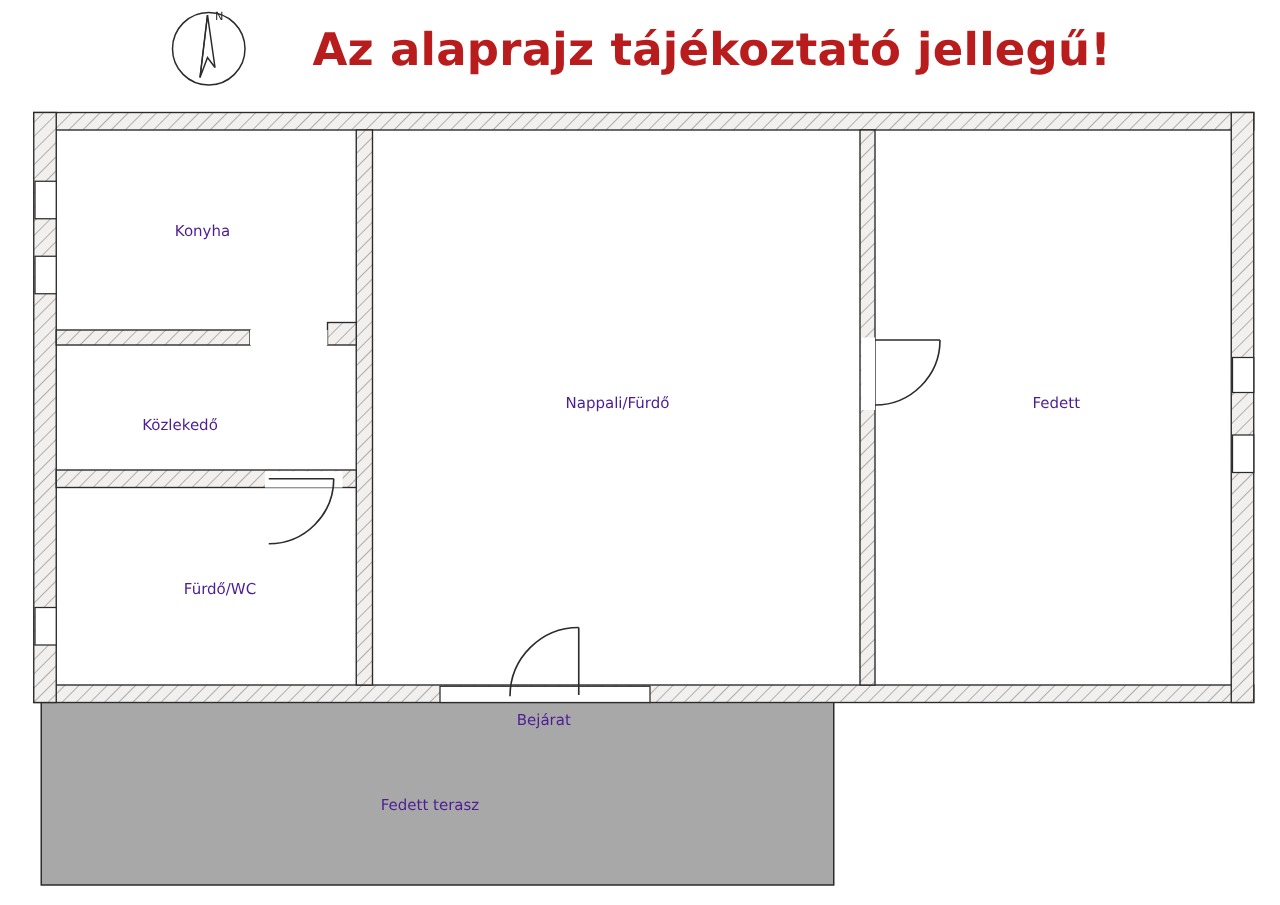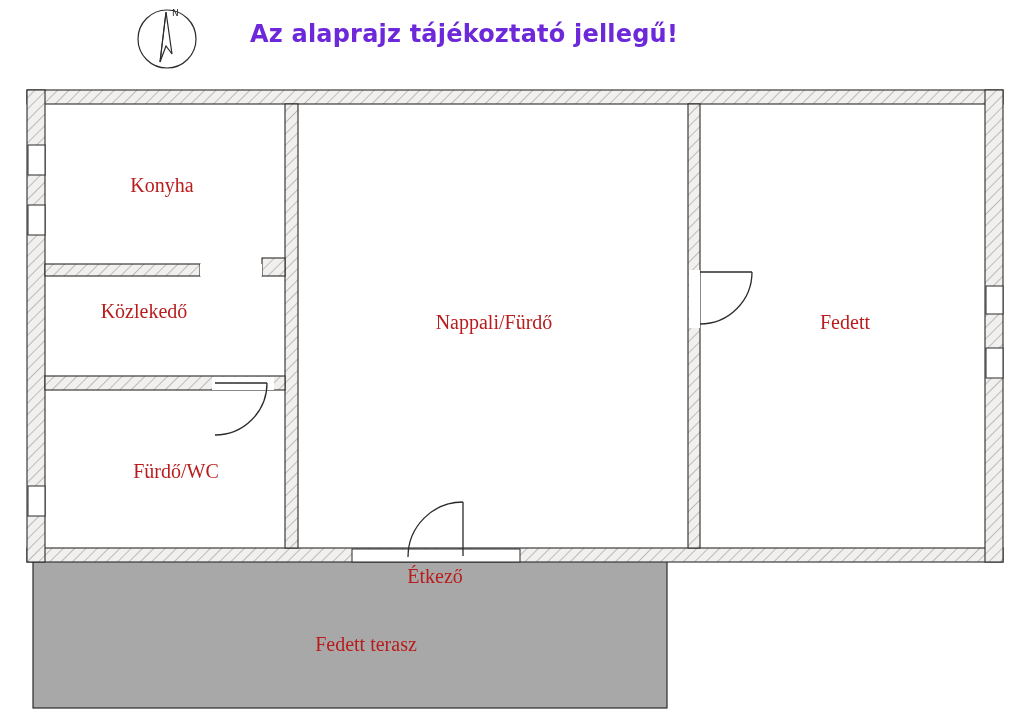--- a/index.html
+++ b/index.html
@@ -21,34 +21,33 @@
     left: 0;
     top: 0;
     width: 1024px;
     height: 724px;
   }
 
   .title {
     position: absolute;
     left: 250px;
     top: 20px;
-    font-size: 24px;
+    font-size: 36px;
     font-weight: 700;
-    color: #6d28d9;
+    color: #b91c1c;
     letter-spacing: 0.2px;
     white-space: nowrap;
   }
 
   .room-label {
     position: absolute;
-    font-size: 20px;
-    color: #b91c1c;
+    font-size: 12px;
+    color: #4c1d95;
     white-space: nowrap;
     transform: translate(-50%, -50%);
-    font-family: Liberation Serif, serif;
   }
 </style>
 </head>
 <body>
 
 <svg id="floorplan" viewBox="0 0 1024 724">
   <defs>
     <pattern id="hatch" patternUnits="userSpaceOnUse" width="8" height="8" patternTransform="rotate(45)">
       <rect width="8" height="8" fill="#f2f0ee"></rect>
       <line x1="0" y1="0" x2="0" y2="8" stroke="#8f8f8f" stroke-width="1.1"></line>
@@ -120,18 +119,18 @@
     <circle cx="167" cy="39" r="29" fill="none" stroke="#2b2b2b" stroke-width="1.2"></circle>
     <path d="M 160 62 L 166 12 L 172 54 L 166 46 Z" fill="#ffffff" stroke="#2b2b2b" stroke-width="1.2"></path>
     <line x1="166" y1="12" x2="160" y2="62" stroke="#2b2b2b" stroke-width="1"></line>
     <text x="172" y="16" font-family="DejaVu Sans, sans-serif" font-size="9" fill="#2b2b2b">N</text>
   </g>
 </svg>
 
 <div class="title">Az alaprajz tájékoztató jellegű!</div>
 
 <div class="room-label" style="left:162px; top:185px;">Konyha</div>
-<div class="room-label" style="left:144px; top:311px;">Közlekedő</div>
+<div class="room-label" style="left:144px; top:340px;">Közlekedő</div>
 <div class="room-label" style="left:176px; top:471px;">Fürdő/WC</div>
 <div class="room-label" style="left:494px; top:322px;">Nappali/Fürdő</div>
 <div class="room-label" style="left:845px; top:322px;">Fedett</div>
-<div class="room-label" style="left:435px; top:576px;">Étkező</div>
-<div class="room-label" style="left:366px; top:644px;">Fedett terasz</div>
+<div class="room-label" style="left:435px; top:576px;">Bejárat</div>
+<div class="room-label" style="left:344px; top:644px;">Fedett terasz</div>
 
 </body></html>

